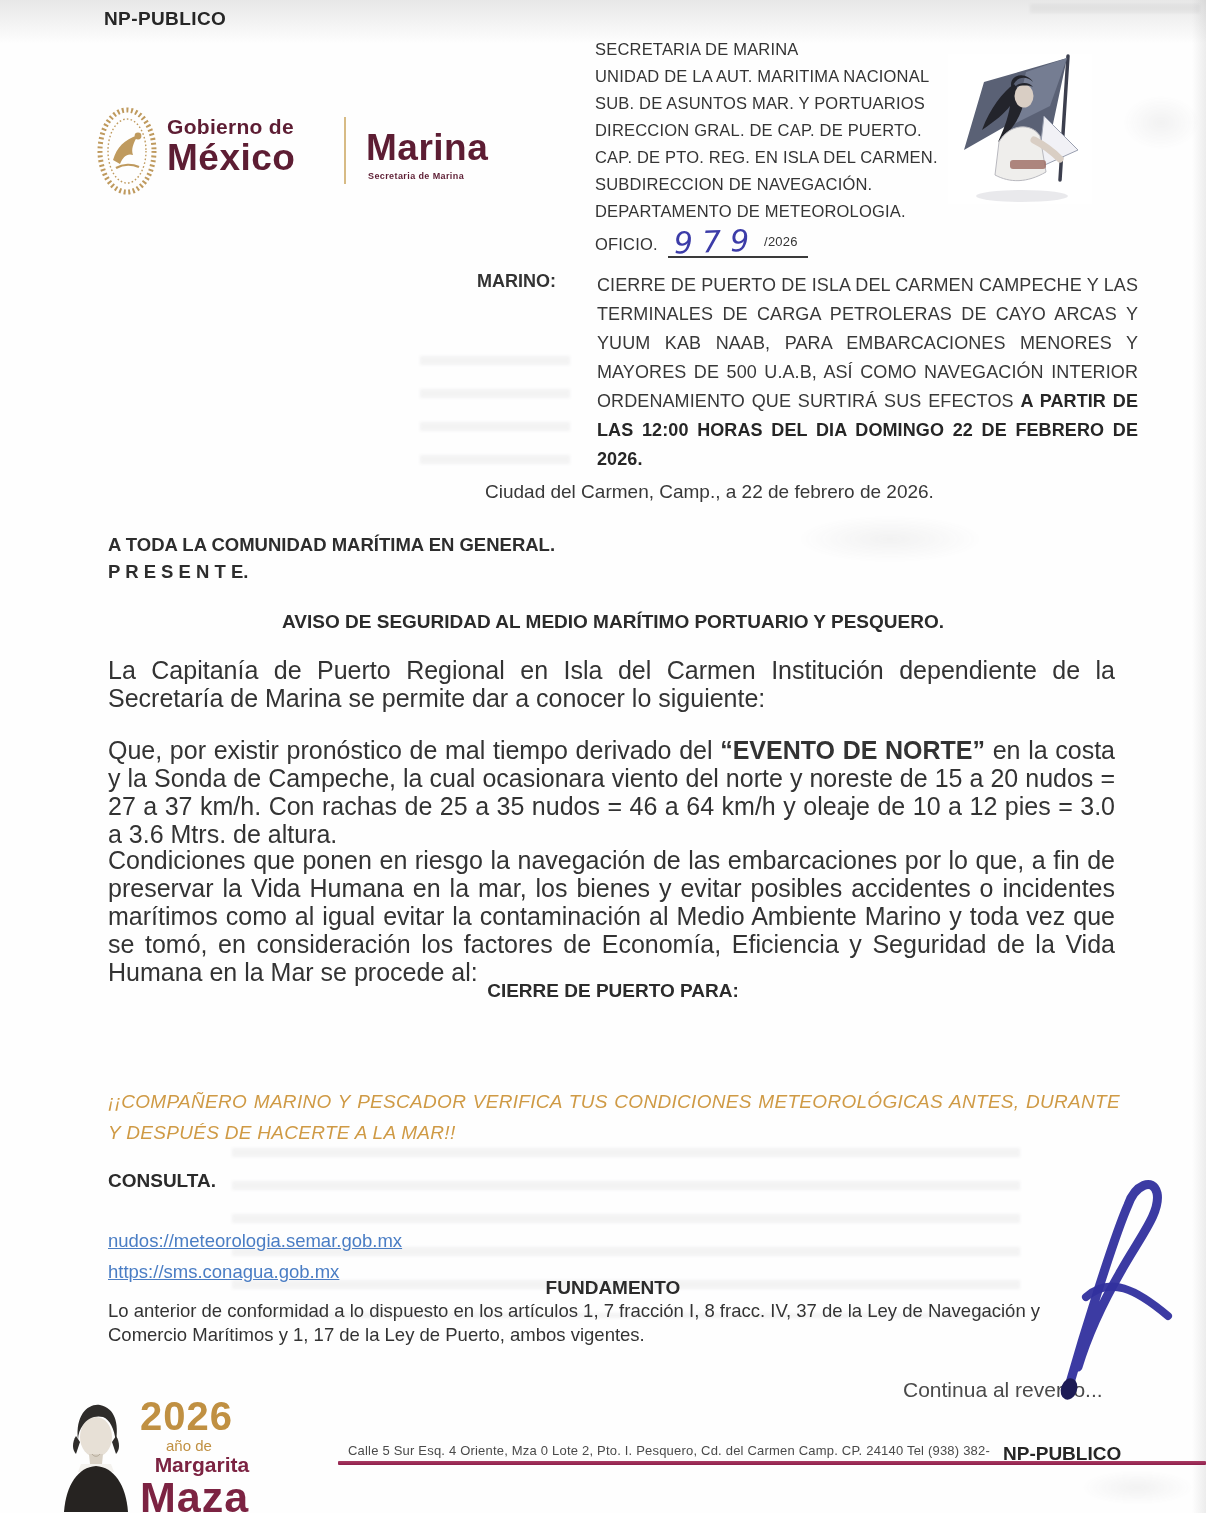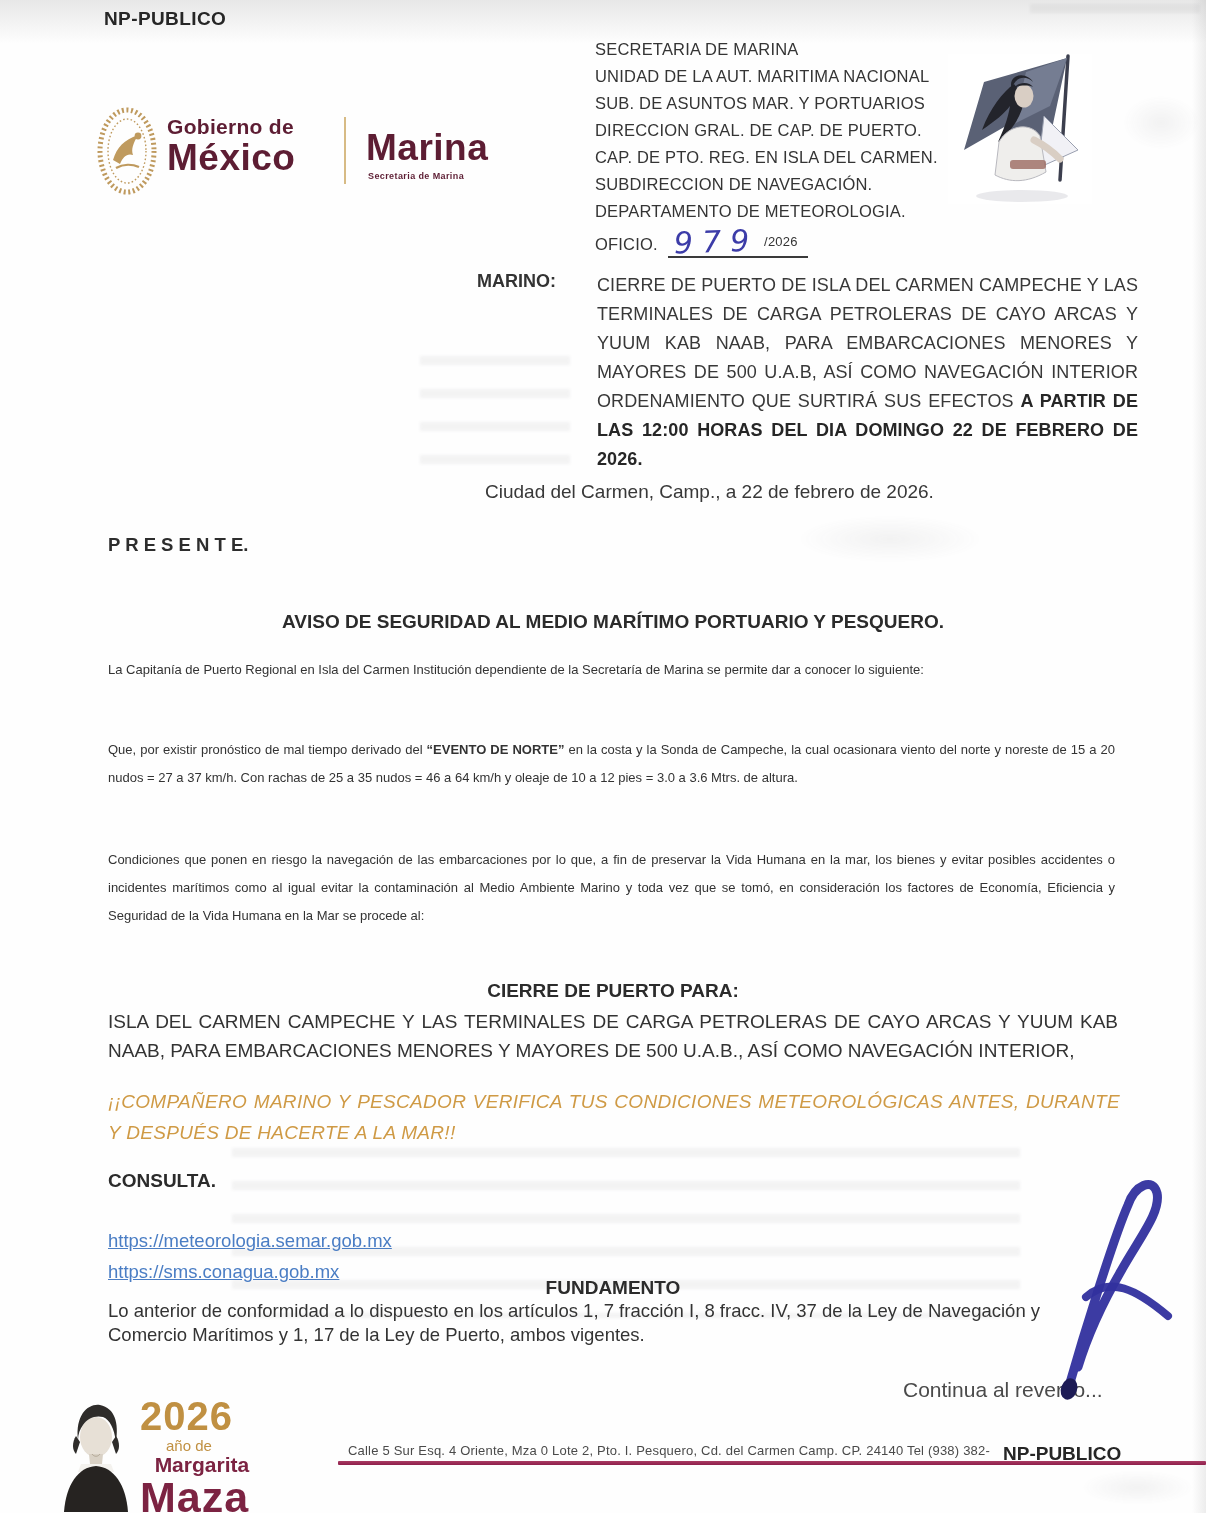--- a/index.html
+++ b/index.html
@@ -39,21 +39,21 @@
 
   .asunto-label{left:477px;top:271px;font-size:18px;font-weight:bold;color:#333;}
   .asunto-text{left:597px;top:271px;width:541px;font-size:18px;line-height:29px;color:#383838;
     text-align:justify;letter-spacing:.1px;}
   .asunto-text .b{color:#262626;}
 
   .dateline{left:485px;top:481px;font-size:19px;color:#383838;}
   .addressee{left:108px;top:531px;font-size:18.5px;font-weight:bold;color:#2d2d2d;line-height:27px;}
   .aviso-title{left:108px;top:611px;width:1010px;text-align:center;font-size:19px;font-weight:bold;color:#2b2b2b;}
 
-  .para{left:108px;width:1007px;font-size:13px;line-height:28px;color:#333;text-align:justify;}
+  .para{left:108px;width:1007px;font-size:25px;line-height:28px;color:#333;text-align:justify;}
   .p1{top:656px;}
   .p2{top:736px;}
   .p3{top:846px;}
 
   .cierre-title{left:108px;top:980px;width:1010px;text-align:center;font-size:19px;font-weight:bold;color:#2b2b2b;}
   .cierre-text{left:108px;top:1007px;width:1010px;font-size:19px;line-height:29px;color:#333;text-align:justify;}
 
   .warning{left:108px;top:1086px;width:1012px;font-size:19px;line-height:31px;font-style:italic;
     color:#cf9a45;text-align:justify;letter-spacing:.3px;}
 
@@ -148,39 +148,39 @@
     <ellipse cx="96" cy="142" rx="46" ry="6" fill="#cfcfd4" opacity="0.45"></ellipse>
   </svg>
 
   <div class="abs asunto-label">MARINO:</div>
   <div class="abs asunto-text">
     <span>CIERRE DE PUERTO DE ISLA DEL CARMEN CAMPECHE Y LAS TERMINALES DE CARGA PETROLERAS DE CAYO ARCAS Y YUUM KAB NAAB, PARA EMBARCACIONES MENORES Y MAYORES DE 500 U.A.B, ASÍ COMO NAVEGACIÓN INTERIOR ORDENAMIENTO QUE SURTIRÁ SUS EFECTOS </span><span class="b">A PARTIR DE LAS 12:00 HORAS DEL DIA DOMINGO 22 DE FEBRERO DE 2026.</span>
   </div>
 
   <div class="abs dateline">Ciudad del Carmen, Camp., a 22 de febrero de 2026.</div>
   <div class="abs addressee">
+    <div>A TODA LA COMUNIDAD MARÍTIMA EN GENERAL.</div>
     <div>P R E S E N T E.</div>
   </div>
 
   <div class="abs aviso-title">AVISO DE SEGURIDAD AL MEDIO MARÍTIMO PORTUARIO Y PESQUERO.</div>
 
   <div class="abs para p1">La Capitanía de Puerto Regional en Isla del Carmen Institución dependiente de la Secretaría de Marina se permite dar a conocer lo siguiente:</div>
   <div class="abs para p2">
     <span>Que, por existir pronóstico de mal tiempo derivado del </span><span class="b">“EVENTO DE NORTE”</span><span> en la costa y la Sonda de Campeche, la cual ocasionara viento del norte y noreste de 15 a 20 nudos = 27 a 37 km/h. Con rachas de 25 a 35 nudos = 46 a 64 km/h y oleaje de 10 a 12 pies = 3.0 a 3.6 Mtrs. de altura.</span>
   </div>
   <div class="abs para p3">Condiciones que ponen en riesgo la navegación de las embarcaciones por lo que, a fin de preservar la Vida Humana en la mar, los bienes y evitar posibles accidentes o incidentes marítimos como al igual evitar la contaminación al Medio Ambiente Marino y toda vez que se tomó, en consideración los factores de Economía, Eficiencia y Seguridad de la Vida Humana en la Mar se procede al:</div>
 
   <div class="abs cierre-title">CIERRE DE PUERTO PARA:</div>
-  <div class="abs cierre-text">ISLA DEL CARMEN CAMPECHE Y LAS TERMINALES DE CARGA PETROLERAS DE CAYO ARCAS Y YUUM KAB NAAB, PARA EMBARCACIONES MENORES Y MAYORES DE 500 U.A.B., ASÍ COMO NAVEGACIÓN INTERIOR,</div>
 
   <div class="abs warning">¡¡COMPAÑERO MARINO Y PESCADOR VERIFICA TUS CONDICIONES METEOROLÓGICAS ANTES, DURANTE Y DESPUÉS DE HACERTE A LA MAR!!</div>
 
   <div class="abs consulta">CONSULTA.</div>
   <div class="abs links">
-    <a href="#">https://meteorologia.semar.gob.mx</a>
+    <a href="#">nudos://meteorologia.semar.gob.mx</a>
     <a href="#">https://sms.conagua.gob.mx</a>
   </div>
 
   <div class="abs fundamento-title">FUNDAMENTO</div>
   <div class="abs fundamento-text">Lo anterior de conformidad a lo dispuesto en los artículos 1, 7 fracción I, 8 fracc. IV, 37 de la Ley de Navegación y Comercio Marítimos y 1, 17 de la Ley de Puerto, ambos vigentes.</div>
 
   <div class="abs continua">Continua al reverso...</div>
 
   <svg class="abs signature" width="150" height="228" viewBox="0 0 150 228">
     <path d="M27,218 C45,155 74,62 88,30 C95,10 113,2 117,18 C121,37 100,62 81,96 C66,122 50,152 38,192" fill="none" stroke="#32309e" stroke-width="9" stroke-linecap="round" opacity="0.95"></path>

